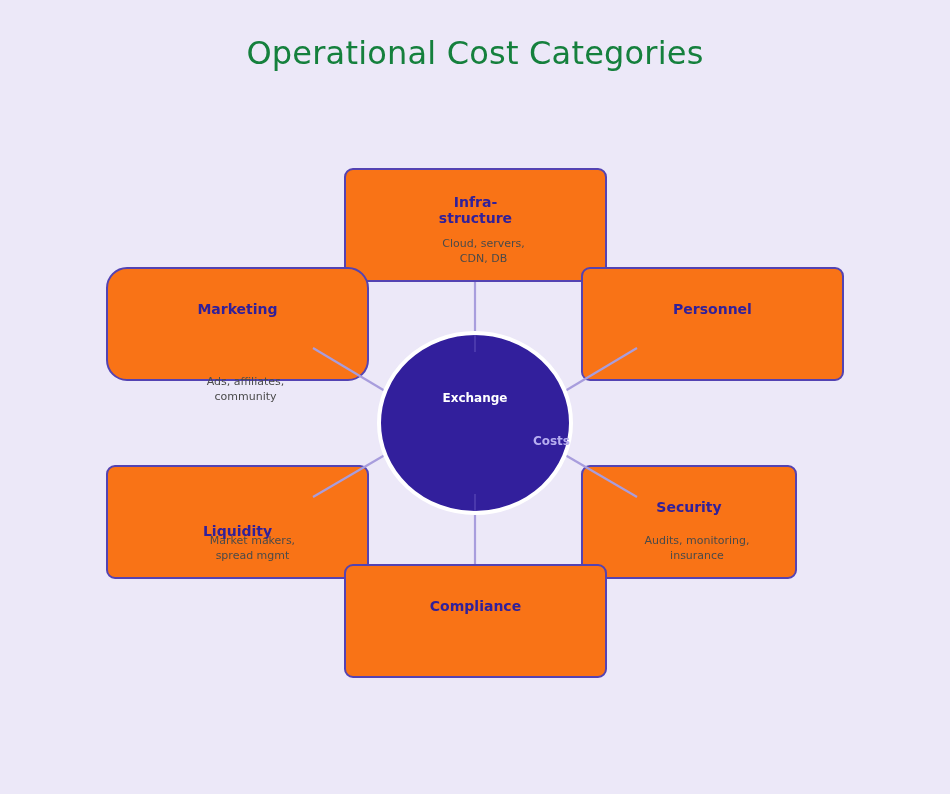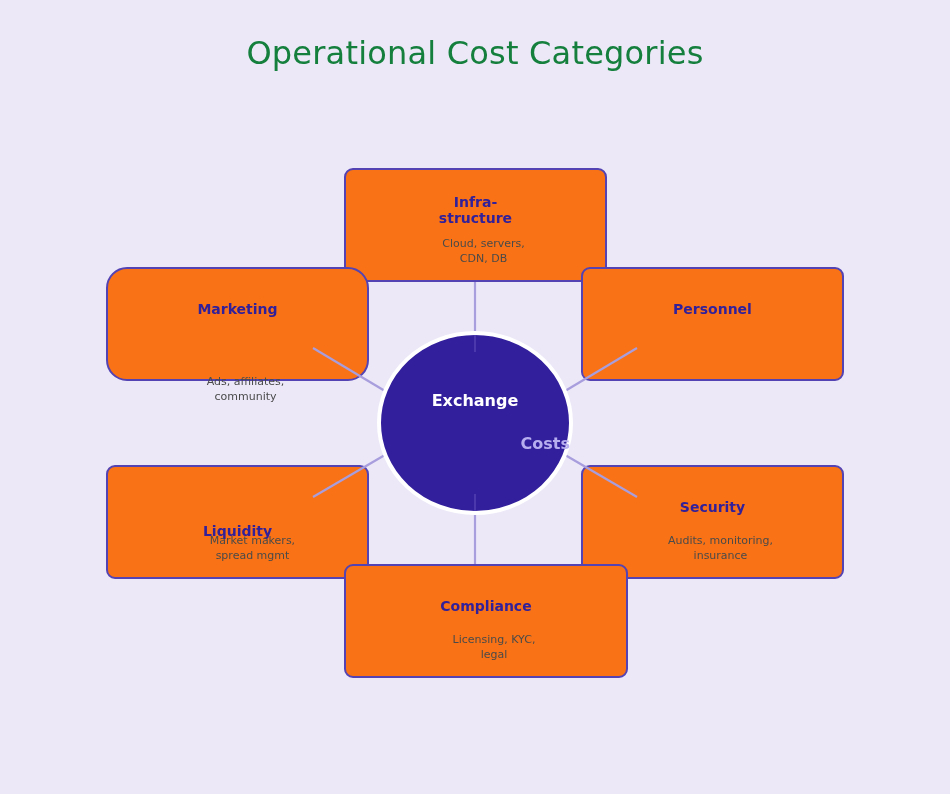--- a/index.html
+++ b/index.html
@@ -33,21 +33,21 @@
   }
   .box .desc {
     position: absolute; left: 8px; width: 100%;
     font-size: 11px; color: #4a4a4a;
     line-height: 15px;
     white-space: pre-line;
   }
   svg.layer { position: absolute; left: 0; top: 0; }
   .hub-text {
     position: absolute; left: 380px; width: 190px; text-align: center;
-    font-size: 16px; font-weight: bold;
+    font-size: 12px; font-weight: bold;
   }
 </style>
 </head>
 <body>
 
 <div class="title">Operational Cost Categories</div>
 
 <div class="box" style="left:344px; top:168px; height:114px; width:263px;">
   <div class="name" style="top:24px; white-space:pre-line;">Infra-
 structure</div>
@@ -64,30 +64,28 @@
 <div class="box" style="left:581px; top:267px; height:114px; width:263px;">
   <div class="name" style="top:32px;">Personnel</div>
 </div>
 
 <div class="box" style="left:106px; top:465px; height:114px; width:263px;">
   <div class="name" style="top:16px;margin-top:40px;">Liquidity</div>
   <div class="desc" style="top:66px;padding-left:7px;">Market makers,
 spread mgmt</div>
 </div>
 
-<div class="box" style="left:581px; top:465px; height:114px; width:263px;">
+<div class="box" style="left:581px; top:465px; height:114px; width:216px;">
   <div class="name" style="top:32px;">Security</div>
   <div class="desc" style="top:66px;">Audits, monitoring,
 insurance</div>
 </div>
 
-<div class="box" style="left:344px; top:564px; height:114px; width:284px;">
+<div class="box" style="left:344px; top:564px; height:114px; width:263px;">
   <div class="name" style="top:32px;">Compliance</div>
-  <div class="desc" style="top:66px;">Licensing, KYC,
-legal</div>
 </div>
 
 <svg class="layer" width="950" height="794">
   <g stroke="#a89ddd" stroke-width="2.2" fill="none">
     <line x1="475" y1="282" x2="475" y2="352"></line>
     <line x1="313" y1="348" x2="390" y2="394"></line>
     <line x1="637" y1="348" x2="560" y2="394"></line>
     <line x1="313" y1="497" x2="390" y2="452"></line>
     <line x1="637" y1="497" x2="560" y2="452"></line>
     <line x1="475" y1="494" x2="475" y2="564"></line>

